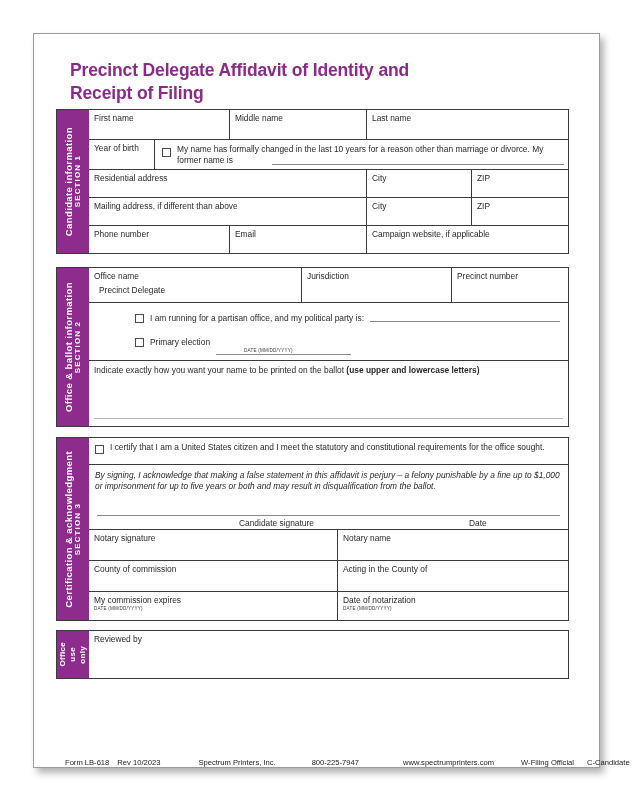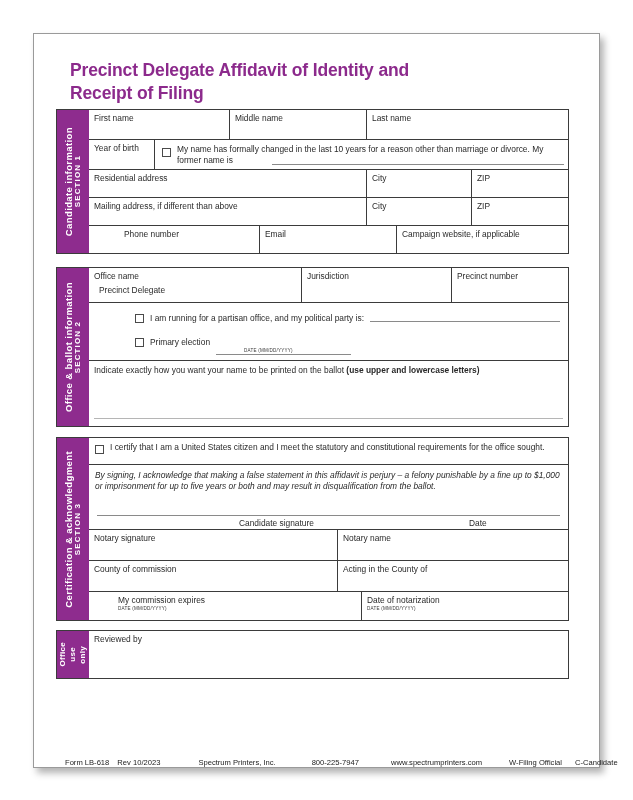--- a/index.html
+++ b/index.html
@@ -183,21 +183,21 @@
             <span class="lbl">Mailing address, if different than above</span>
           </div>
           <div class="cell" style="width:105px;">
             <span class="lbl">City</span>
           </div>
           <div class="cell" style="flex:1;">
             <span class="lbl">ZIP</span>
           </div>
         </div>
 
-        <div class="row" style="height:28px;padding-left:30px;">
+        <div class="row" style="height:28px;">
           <div class="cell" style="width:140px;">
             <span class="lbl">Phone number</span>
           </div>
           <div class="cell" style="width:137px;">
             <span class="lbl">Email</span>
           </div>
           <div class="cell" style="flex:1;">
             <span class="lbl">Campaign website, if applicable</span>
           </div>
         </div>
@@ -289,21 +289,21 @@
 
         <div class="row" style="height:31px;">
           <div class="cell" style="width:248px;">
             <span class="lbl">County of commission</span>
           </div>
           <div class="cell" style="flex:1;">
             <span class="lbl">Acting in the County of</span>
           </div>
         </div>
 
-        <div class="row" style="height:30px;padding-left:24px;">
+        <div class="row" style="height:30px;">
           <div class="cell" style="width:248px;">
             <span class="lbl">My commission expires</span>
             <span class="lbl tiny">DATE (MM/DD/YYYY)</span>
           </div>
           <div class="cell" style="flex:1;">
             <span class="lbl">Date of notarization</span>
             <span class="lbl tiny">DATE (MM/DD/YYYY)</span>
           </div>
         </div>
 
@@ -322,20 +322,20 @@
             <span class="lbl">Reviewed by</span>
           </div>
         </div>
       </div>
     </div>
 
     <div class="footer">
       <span style="margin-right:8px;">Form LB-618</span>
       <span style="margin-right:38px;">Rev 10/2023</span>
       <span style="margin-right:36px;">Spectrum Printers, Inc.</span>
-      <span style="margin-right:32px;">800-225-7947</span>
+      <span style="margin-right:44px;">800-225-7947</span>
       <span style="margin-right:15px;">www.spectrumprinters.com</span>
       <span style="margin-right:13px;margin-left:12px;">W-Filing Official</span>
       <span>C-Candidate</span>
     </div>
 
   </div>
 </div>
 
 </body></html>

